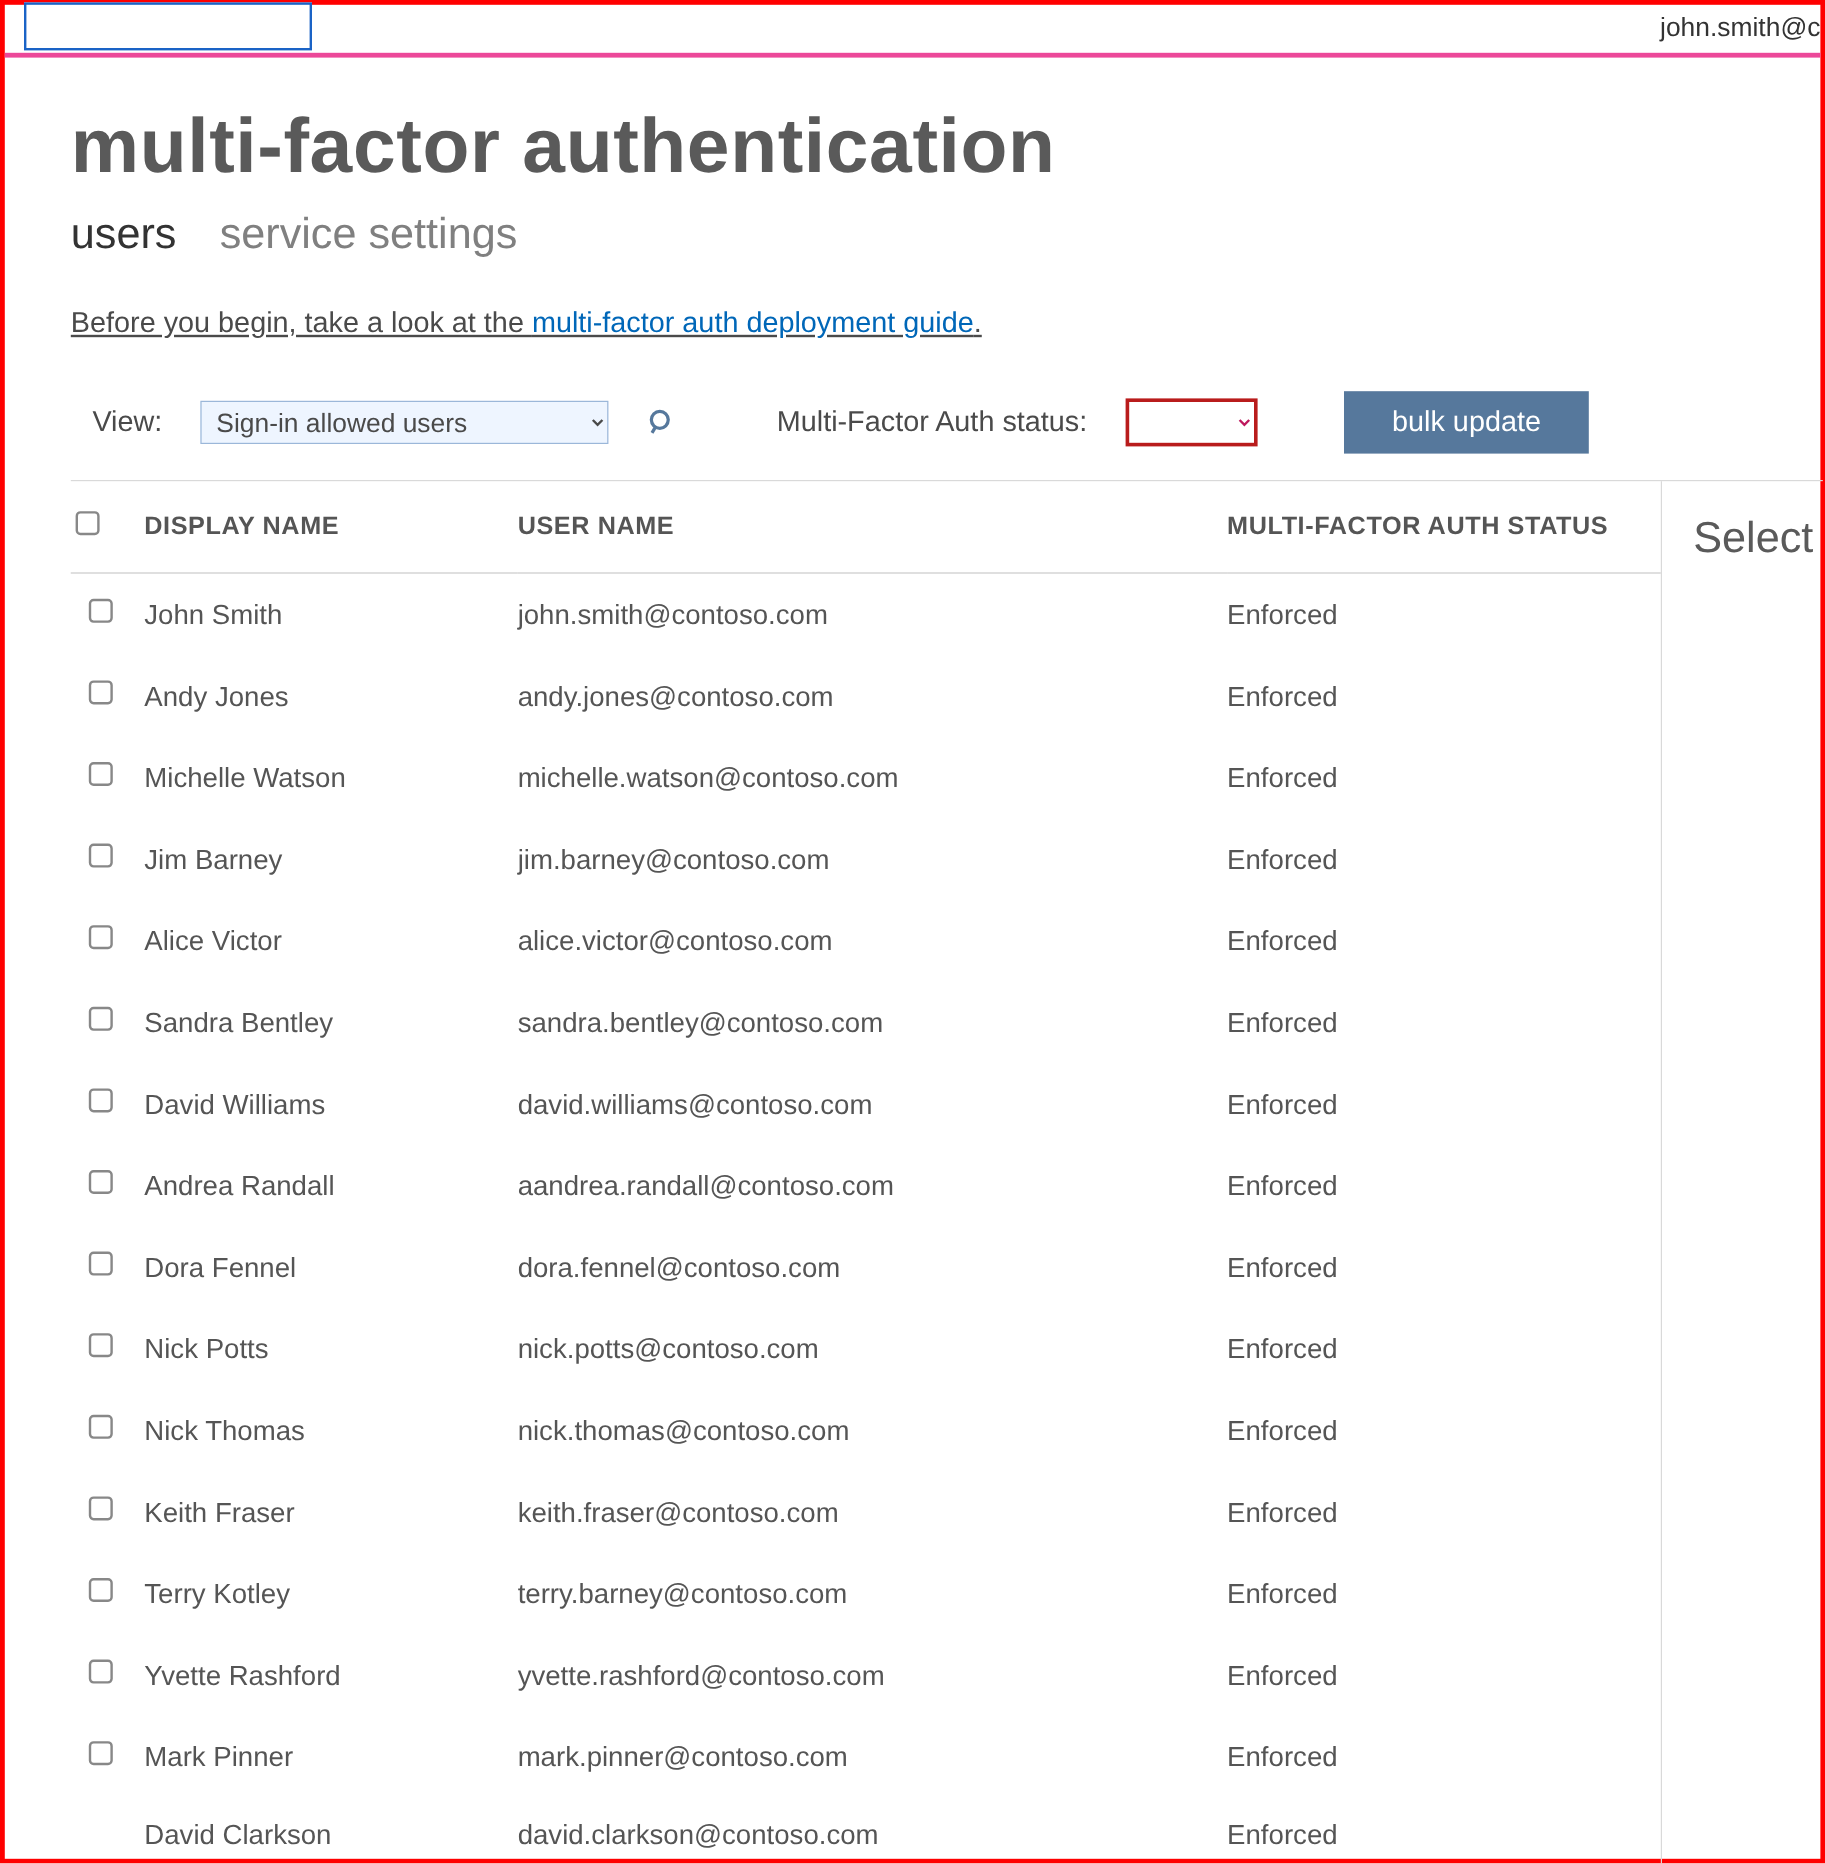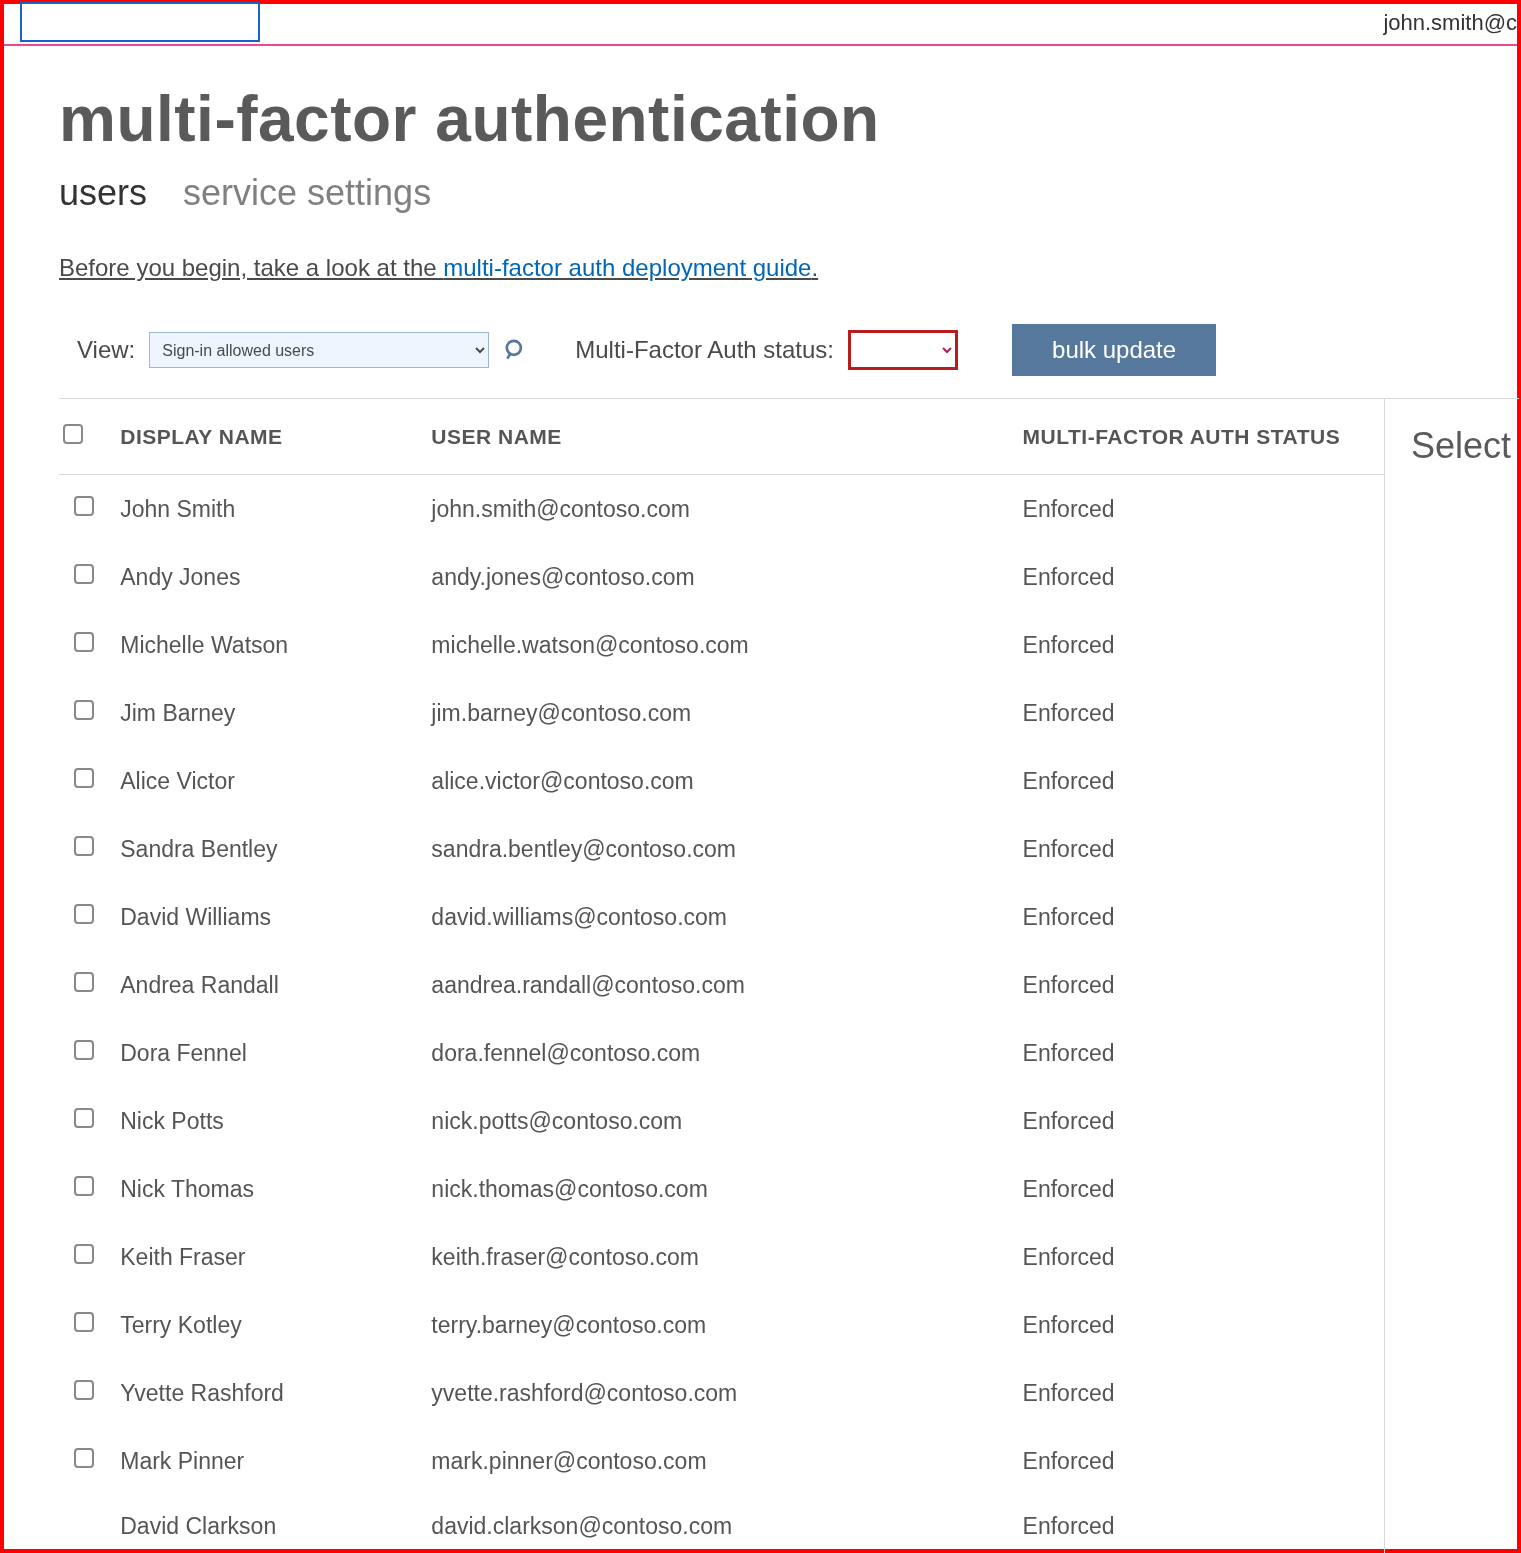--- a/index.html
+++ b/index.html
@@ -14,21 +14,21 @@
   .outer {
     width: 1521px;
     height: 1553px;
     box-sizing: border-box;
     border: 4px solid #ff0000;
     position: relative;
     background: #ffffff;
   }
   .topbar {
     height: 40px;
-    border-bottom: 2px solid #ec4899;
+    border-bottom: 4px solid #ec4899;
     position: relative;
   }
   .tab-placeholder {
     position: absolute;
     top: -2px;
     left: 16px;
     width: 240px;
     height: 40px;
     border: 2px solid #1a63c6;
     background: #ffffff;
@@ -72,29 +72,29 @@
     margin-bottom: 42px;
     text-decoration: underline;
   }
   .intro a {
     color: #0067b8;
     text-decoration: none;
   }
   .filters {
     display: flex;
     align-items: center;
-    gap: 14px;
+    gap: 32px;
     padding-left: 18px;
     margin-bottom: 22px;
     font-size: 24px;
     color: #4a4a4a;
   }
   .filters label { white-space: nowrap; }
   select.view-select {
-    font-size: 16px;
+    font-size: 22px;
     color: #4a4a4a;
     padding: 4px 8px;
     border: 1px solid #9bb7d9;
     background: #eef5ff;
     width: 340px;
     height: 36px;
   }
   select.status-select {
     font-size: 22px;
     color: #be185d;

